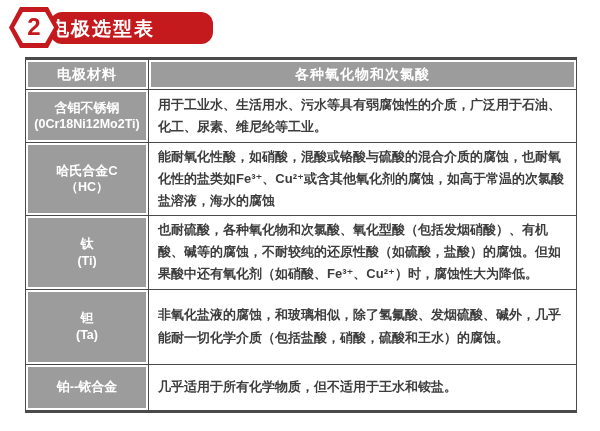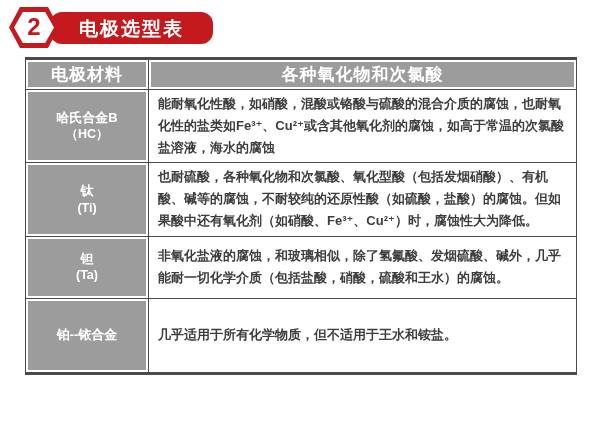--- a/index.html
+++ b/index.html
@@ -9,21 +9,21 @@
     font-family: "Liberation Sans", "DejaVu Sans", sans-serif;
     overflow: hidden;
   }
   
   .header-area { position: relative; width: 600px; height: 55px; }
   .ribbon {
     position: absolute; left: 50px; top: 12px;
     width: 163px; height: 32px;
     background: #c4191d;
     border-radius: 12px;
-    display: flex; align-items: center; justify-content: center;
+    display: flex; align-items: center; justify-content: flex-start;
   }
   .ribbon-title {
     color: #ffffff; font-size: 19px; font-weight: bold;
     letter-spacing: 2px; line-height: 1;
   }
   .badge-hex {
     position: absolute; left: 9px; top: 7px;
     width: 50px; height: 41px;
     background: #c4191d;
     clip-path: polygon(22% 0%, 78% 0%, 100% 50%, 78% 100%, 22% 100%, 0% 50%);
@@ -52,21 +52,21 @@
   table.spec col.c-mat { width: 123px; }
   table.spec col.c-desc { width: 428px; }
   th, td { border: 1px solid #4a4a4a; vertical-align: middle; }
   .gray-cell {
     background: #9c9c9c;
     box-shadow: inset 0 0 0 2px #ffffff;
     color: #ffffff;
     font-weight: bold;
     text-align: center;
   }
-  thead th.gray-cell { height: 27px; font-size: 17px; letter-spacing: 1px; }
+  thead th.gray-cell { height: 27px; font-size: 14px; letter-spacing: 1px; }
   td.mat-cell { font-size: 13px; line-height: 1.35; padding: 2px; }
   td.mat-cell .grade { font-size: 12.5px; }
   td.desc-cell {
     background: #ffffff;
     color: #3d3d3d;
     font-size: 13px;
     font-weight: bold;
     line-height: 1.7;
     padding: 3px 9px;
     text-align: left;
@@ -103,21 +103,28 @@
       </colgroup>
     <thead>
       <tr>
         <th class="gray-cell">电极材料</th>
         <th class="gray-cell">各种氧化物和次氯酸</th>
       </tr>
     </thead>
     <tbody>
       <tr>
         <td class="gray-cell mat-cell">
-          <div>哈氏合金B</div>
+          <div>含钼不锈钢</div>
+          <div class="grade">(0Cr18Ni12Mo2Ti)</div>
+        </td>
+        <td class="desc-cell">用于工业水、生活用水、污水等具有弱腐蚀性的介质，广泛用于石油、化工、尿素、维尼纶等工业。</td>
+      </tr>
+      <tr>
+        <td class="gray-cell mat-cell">
+          <div>哈氏合金C</div>
           <div class="grade">（HC）</div>
         </td>
         <td class="desc-cell">能耐氧化性酸，如硝酸，混酸或铬酸与硫酸的混合介质的腐蚀，也耐氧化性的盐类如Fe³⁺、Cu²⁺或含其他氧化剂的腐蚀，如高于常温的次氯酸盐溶液，海水的腐蚀</td>
       </tr>
       <tr>
         <td class="gray-cell mat-cell">
           <div>钛</div>
           <div class="grade">(Ti)</div>
         </td>
         <td class="desc-cell">也耐硫酸，各种氧化物和次氯酸、氧化型酸（包括发烟硝酸）、有机酸、碱等的腐蚀，不耐较纯的还原性酸（如硫酸，盐酸）的腐蚀。但如果酸中还有氧化剂（如硝酸、Fe³⁺、Cu²⁺）时，腐蚀性大为降低。</td>

